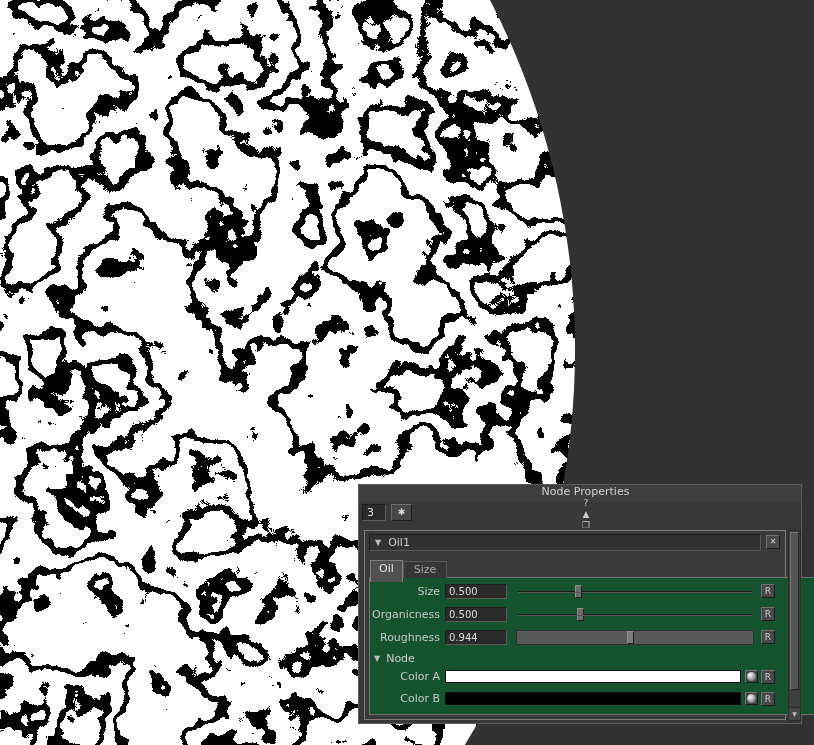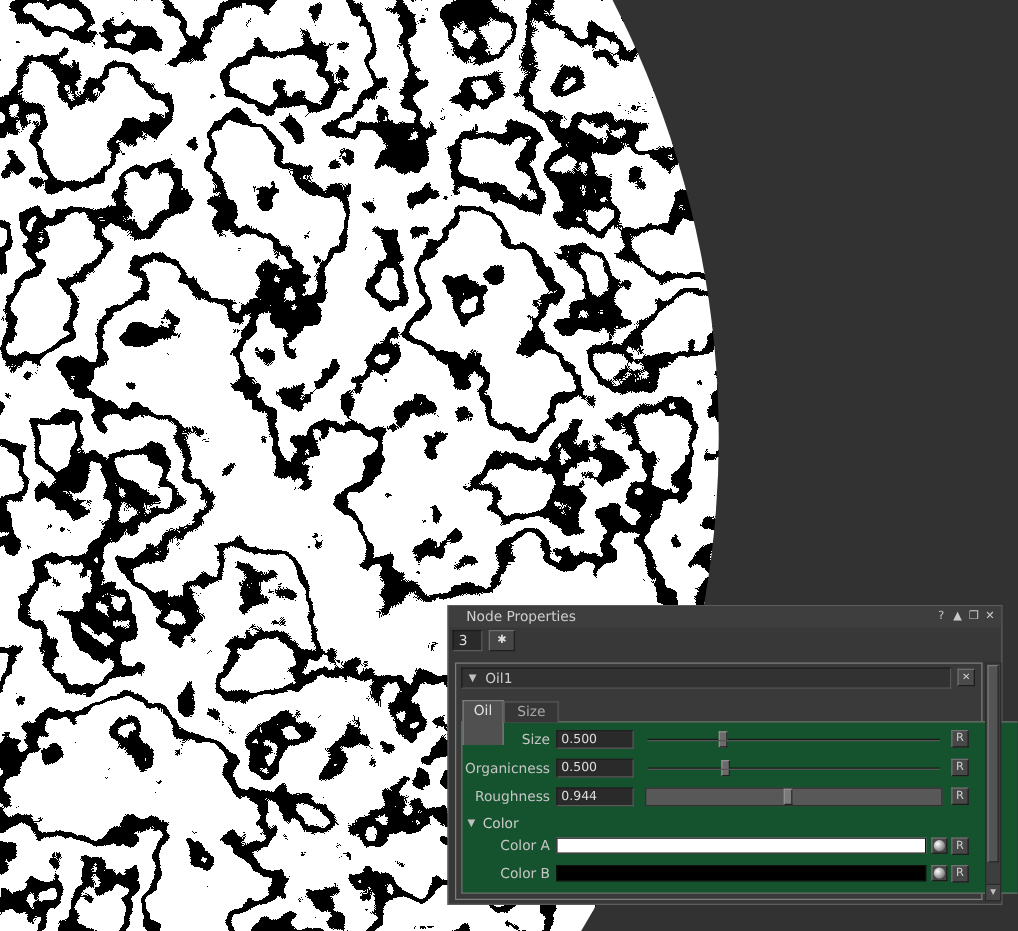--- a/index.html
+++ b/index.html
@@ -12,21 +12,21 @@
   .texture{position:absolute;left:0;top:0;}
 
   
   .panel{
     position:absolute;left:358px;top:484px;width:444px;height:240px;
     background:#383838;border:1px solid #5c5c5c;box-sizing:border-box;
     color:#c8c8c8;font-size:11px;
   }
   .titlebar{
     position:absolute;left:0;top:0;right:0;height:17px;background:#3e3e3e;
-    display:flex;align-items:center;padding:0 3px 0 14px;box-sizing:border-box;
+    display:flex;align-items:center;padding:0 3px 0 14px;box-sizing:border-box;flex-direction:column;
   }
   .titlebar-title{color:#cfcfcf;}
   .tb-spacer{flex:1;}
   .tb-icon{
     width:12px;height:11px;line-height:11px;text-align:center;font-size:9px;
     color:#c9c9c9;margin-left:1px;cursor:default;
   }
   .counter-input{
     position:absolute;left:3px;top:19px;width:24px;height:17px;box-sizing:border-box;
     background:#2a2a2a;color:#ddd;font-size:11px;font-family:inherit;padding:0 0 0 4px;
@@ -49,21 +49,21 @@
   }
   .disclosure{font-size:8px;color:#c0c0c0;}
   .node-close{
     position:absolute;left:401px;top:4px;width:14px;height:14px;box-sizing:border-box;
     background:#4a4a4a;border:1px solid #707070;border-right-color:#1d1d1d;border-bottom-color:#1d1d1d;
     font-size:8px;line-height:12px;text-align:center;color:#d0d0d0;
   }
   .tabs{position:absolute;left:5px;top:29px;display:flex;z-index:2;}
   .tab{box-sizing:border-box;cursor:default;}
   .tab.active{
-    height:36px;line-height:16px;padding:0 8px;background:#505050;color:#e2e2e2;
+    height:22px;line-height:16px;padding:0 8px;background:#505050;color:#e2e2e2;
     border:1px solid #7e7e7e;border-bottom:none;
   }
   .tab.inactive{
     height:17px;line-height:15px;margin-top:1px;padding:0 10px;background:#363636;color:#a8a8a8;
     border:1px solid #585858;border-bottom:none;
   }
   .tab-content{
     position:absolute;left:4px;top:46px;width:476px;height:138px;box-sizing:border-box;
     border:1px solid #6f6f6f;background:#14532d;
   }
@@ -201,21 +201,21 @@
         <span class="plabel">Roughness</span>
         <input class="pinput" value="0.944" style="">
         <div class="pslider hl">
           <div class="handle" style="left: calc(48% - 3px);"></div>
         </div>
         <div class="rbtn">R</div>
       </div>
 
       <div class="section-header">
         <span class="disclosure">▼</span>
-        <span>Color</span>
+        <span>Node</span>
       </div>
 
       <div class="crow c0">
         <span class="clabel">Color A</span>
         <div class="cswatch" style="background: rgb(255, 255, 255);"></div>
         <div class="picker-btn">
           <span class="wheel"></span>
         </div>
         <div class="rbtn">R</div>
       </div>

